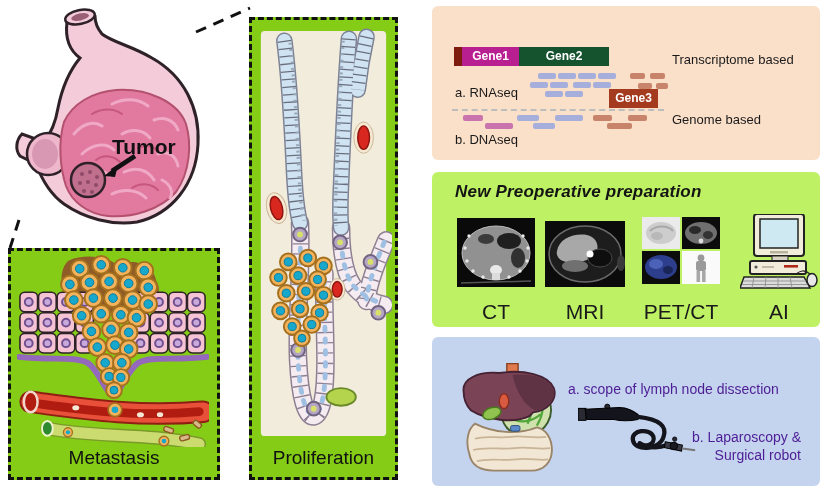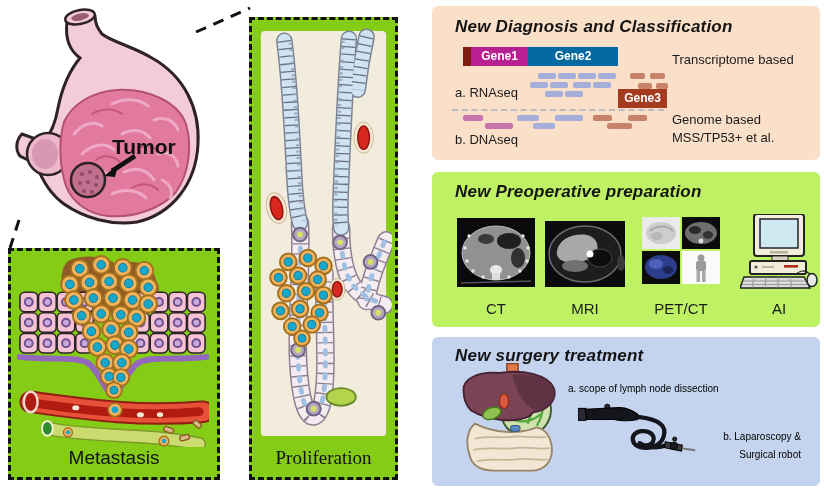--- a/index.html
+++ b/index.html
@@ -11,33 +11,33 @@
   .boxlabel{position:absolute;left:0;right:0;bottom:8px;text-align:center;
             font-size:19px;color:#111;}
   
   .panel{position:absolute;left:432px;width:388px;border-radius:6px;}
   .panel-title{position:absolute;left:23px;font-size:17px;font-weight:bold;
                font-style:italic;color:#141414;letter-spacing:.2px;}
   
   #panel-diagnosis{top:6px;height:154px;background:#fadfc9;}
   #panel-preop{top:172px;height:155px;background:#bef264;}
   #panel-surgery{top:337px;height:149px;background:#c4d3ee;}
-  .genebar{position:absolute;left:31px;top:41px;width:204px;height:28px;display:flex;}
+  .genebar{position:absolute;left:22px;top:41px;width:204px;height:28px;display:flex;}
   .geneseg{height:19px;line-height:19px;text-align:center;color:#fff;
            font-size:12px;font-weight:bold;}
   .frag{position:absolute;height:6px;border-radius:2px;width:18px;}
   .fb{background:#a6aedb;} .fr{background:#c8846b;} .fp{background:#ca74ad;}
   .seq-label{position:absolute;font-size:13px;color:#1a1a1a;}
   .divider{position:absolute;left:20px;top:103px;width:212px;border-top:2px dashed #bdbdbd;}
   .geno-text{position:absolute;left:240px;font-size:13px;line-height:18px;color:#1a1a1a;}
   
-  .modality-label{position:absolute;top:128px;text-align:center;font-size:15px;color:#1a1a1a;}
+  .modality-label{position:absolute;top:128px;text-align:center;font-size:21px;color:#1a1a1a;}
   .scan{position:absolute;}
   
-  .surg-text{position:absolute;font-size:10px;color:#000000;line-height:18px;}
+  .surg-text{position:absolute;font-size:14px;color:#4c1d95;line-height:18px;}
 </style>
 </head>
 <body>
 
 <div id="canvas">
 
   <svg class="abs" style="left:12px;top:4px;" width="195" height="232" viewBox="0 0 195 232">
 
     <path d="M55,18 C53,34 57,46 68,54 C58,66 50,84 46,104 C44,116 40,128 32,138
              L10,130 C4,136 3,146 8,152 L24,160 C30,176 38,190 52,200
@@ -261,21 +261,21 @@
         <rect x="150" y="176" width="10" height="5" rx="2" transform="rotate(20 155 178)" fill="#d9b98a" stroke="#8a5a20" stroke-width="1.4"></rect>
         <rect x="166" y="184" width="10" height="5" rx="2" transform="rotate(-15 171 186)" fill="#d9b98a" stroke="#8a5a20" stroke-width="1.4"></rect>
         <rect x="180" y="170" width="9" height="5" rx="2" transform="rotate(40 184 172)" fill="#d9b98a" stroke="#8a5a20" stroke-width="1.4"></rect>
         <circle cx="150" cy="190" r="5" fill="#f2b35c" stroke="#a5701e" stroke-width="1.4"></circle>
         <circle cx="150" cy="190" r="2.4" fill="#17a8cc"></circle>
       </g>
     </svg>
     <div class="boxlabel">Metastasis</div>
   </div>
 
-  <div class="dashbox" style="left:249px;top:17px;width:143px;height:457px;font-family:Liberation Serif, serif;">
+  <div class="dashbox" style="left:249px;top:17px;width:143px;height:457px;">
     <svg class="abs" style="left:3px;top:6px;" width="137" height="418" viewBox="0 0 140 425">
       <rect x="6" y="4" width="128" height="414" rx="4" fill="#f2ecdc"></rect>
 
       <g>
         <g stroke="#8d7f92" stroke-width="19" fill="none" stroke-linecap="round">
           <path d="M46,200 C48,250 42,300 44,340 C46,380 52,398 60,398 C68,396 72,378 72,340 C72,310 70,280 71,252"></path>
           <path d="M88,205 C88,235 92,252 100,264 C110,276 120,282 132,284"></path>
           <path d="M134,218 C124,242 116,262 114,280"></path>
         </g>
         <g stroke="#f5ecf2" stroke-width="16" fill="none" stroke-linecap="round">
@@ -381,25 +381,24 @@
             <circle cx="48" cy="318" r="4"></circle>
         </g>
       </g>
 
       <ellipse cx="88" cy="378" rx="15" ry="9" fill="#b5d44e" stroke="#6a8a2a" stroke-width="2"></ellipse>
     </svg>
     <div class="boxlabel">Proliferation</div>
   </div>
 
   <div class="panel" id="panel-diagnosis">
-    <div class="panel-title" style="top:11px;">New Diagnosis and Classification</div>
     <div class="genebar">
       <div class="geneseg" style="width:8px;background:#7e1c10;"></div>
       <div class="geneseg" style="width:57px;background:#b81f90;">Gene1</div>
-      <div class="geneseg" style="width:90px;background:#0369a1;">Gene2</div>
+      <div class="geneseg" style="width:90px;background:#14532d;">Gene2</div>
       <div class="geneseg" style="width:49px;background:#a43b1f;margin-top:42px;">Gene3</div>
     </div>
 
     <div>
       <div class="frag fb" style="left:106px;top:67px;"></div>
         <div class="frag fb" style="left:126px;top:67px;"></div>
       <div class="frag fb" style="left:146px;top:67px;"></div>
         <div class="frag fb" style="left:166px;top:67px;"></div>
       <div class="frag fr" style="left:198px;top:67px;width:15px;"></div>
         <div class="frag fr" style="left:218px;top:67px;width:15px;"></div>
@@ -424,21 +423,20 @@
       <div class="frag fp" style="left:53px;top:117px;width:28px;"></div>
       <div class="frag fb" style="left:101px;top:117px;width:22px;"></div>
       <div class="frag fr" style="left:175px;top:117px;width:25px;"></div>
     </div>
     <div class="seq-label" style="left:23px;top:126px;">b. DNAseq</div>
     <div class="geno-text" style="top:45px;">
       <div>Transcriptome based</div>
     </div>
     <div class="geno-text" style="top:105px;">
       <div>Genome based</div>
-      <div>MSS/TP53+ et al.</div>
     </div>
   </div>
 
   <div class="panel" id="panel-preop">
     <div class="panel-title" style="top:10px;">New Preoperative preparation</div>
 
     <svg class="scan" style="left:25px;top:46px;" width="78" height="69" viewBox="0 0 78 69">
       <rect width="78" height="69" fill="#0a0a0a"></rect>
       <ellipse cx="39" cy="35" rx="34" ry="27" fill="#919191" stroke="#bdbdbd" stroke-width="1"></ellipse>
       <ellipse cx="52" cy="23" rx="12" ry="8" fill="#1f1f1f"></ellipse>
@@ -508,21 +506,20 @@
       <path d="M70,60 C64,55 60,57 56,60" stroke="#222" stroke-width="1.2" fill="none"></path>
     </svg>
 
     <div class="modality-label" style="left:25px;width:78px;">CT</div>
     <div class="modality-label" style="left:113px;width:80px;">MRI</div>
     <div class="modality-label" style="left:210px;width:78px;">PET/CT</div>
     <div class="modality-label" style="left:308px;width:78px;">AI</div>
   </div>
 
   <div class="panel" id="panel-surgery">
-    <div class="panel-title" style="top:9px;">New surgery treatment</div>
 
     <svg class="abs" style="left:26px;top:26px;" width="108" height="112" viewBox="0 0 115 118">
       <rect x="52" y="0" width="12" height="16" fill="#e07a4e" stroke="#8a4020" stroke-width="1.5"></rect>
       <path d="M52,22 C70,18 92,26 98,42 C102,56 94,72 78,76 C62,80 48,70 46,54 C44,40 46,28 52,22 Z" fill="#cfe2ae" stroke="#3a5a2a" stroke-width="2"></path>
       <g stroke="#52a63a" stroke-width="2.4" fill="none">
         <path d="M56,30 C64,36 72,36 80,32"></path>
           <path d="M52,44 C62,50 74,50 86,44"></path>
         <path d="M56,58 C66,64 78,62 88,54"></path>
           <path d="M64,26 C66,36 64,48 60,58"></path>
         <path d="M76,26 C80,38 80,52 74,64"></path>

